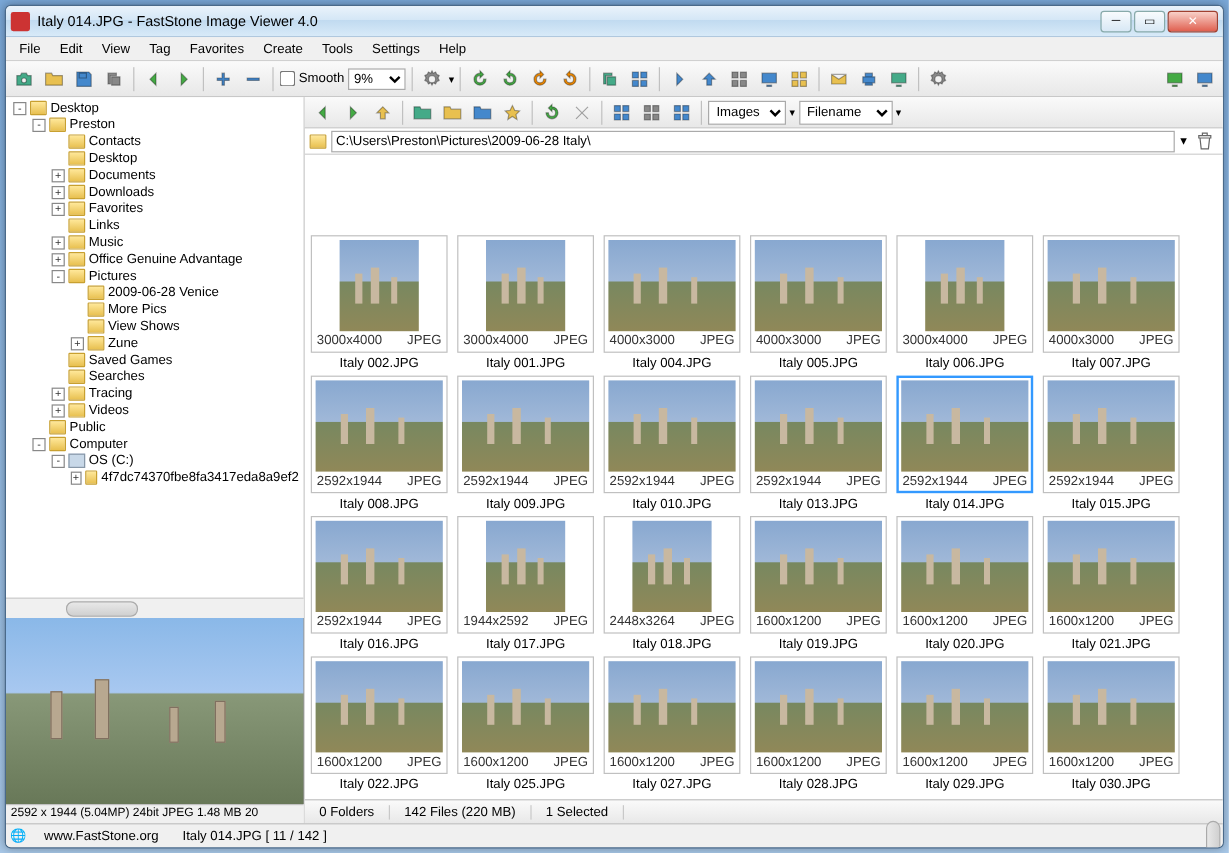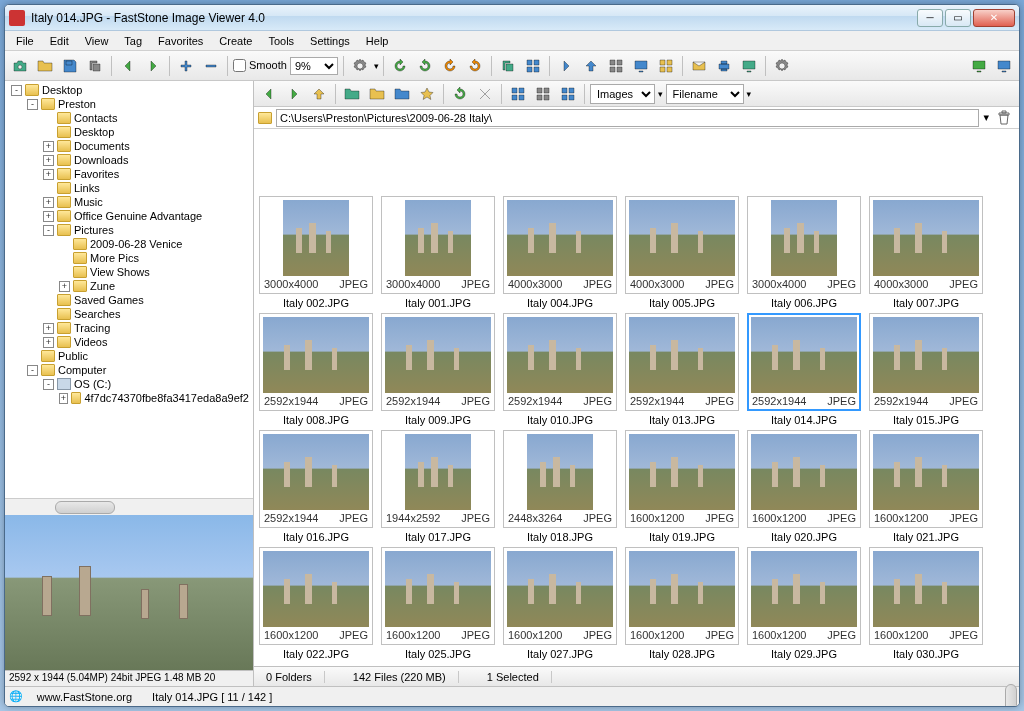--- a/index.html
+++ b/index.html
@@ -45,21 +45,21 @@
 .vscroll { width:17px; background:#f0f0f0; border-left:1px solid #ccc; position:relative;}
 .vscroll .vthumb{ position:absolute; top:18px; left:2px; right:2px; height:60px; background:linear-gradient(90deg,#e8e8e8,#d0d0d0); border:1px solid #aaa; border-radius:6px;}
 .thumb-item { width:118px; display:flex; flex-direction:column; align-items:center;}
 .thumb-frame { width:114px; height:98px; border:1px solid #c0c0c0; background:#fff; padding:3px; display:flex; flex-direction:column;}
 .thumb-frame.selected { border:2px solid #3399ff; padding:2px;}
 .thumb-img { flex:1; background:linear-gradient(#88a8d0 0%, #a0b8d8 45%, #788860 46%, #908858 100%); margin-bottom:2px; position:relative; overflow:hidden;}
 .thumb-img.portrait { margin:0 20px 2px;}
 .mini-tower{ position:absolute; background:#c8b8a0; bottom:30%;}
 .thumb-meta { display:flex; justify-content:space-between; font-size:10px; color:#333; padding:0 1px;}
 .thumb-name { font-size:11px; margin-top:3px; text-align:center; max-width:100%; overflow:hidden; text-overflow:ellipsis; white-space:nowrap;}
-.bottombar { height:20px; background:linear-gradient(#fafafa,#e8e8e8); display:flex; align-items:center; border-top:1px solid #c0c0c0; font-size:11px;gap:16px;}
+.bottombar { height:20px; background:linear-gradient(#fafafa,#e8e8e8); display:flex; align-items:center; border-top:1px solid #c0c0c0; font-size:11px;}
 .bottombar > div { padding:0 12px; border-right:1px solid #c8c8c8;}
 .statusbar { height:20px; background:#f0f0f0; display:flex; align-items:center; border-top:1px solid #c0c0c0; font-size:11px; padding:0 4px; gap:8px;}
 .statusbar .cell{ padding:0 6px;}
 </style>
 </head>
 <body>
 
 <div class="win">
   <div class="titlebar">
     <div class="title-icon"></div>

